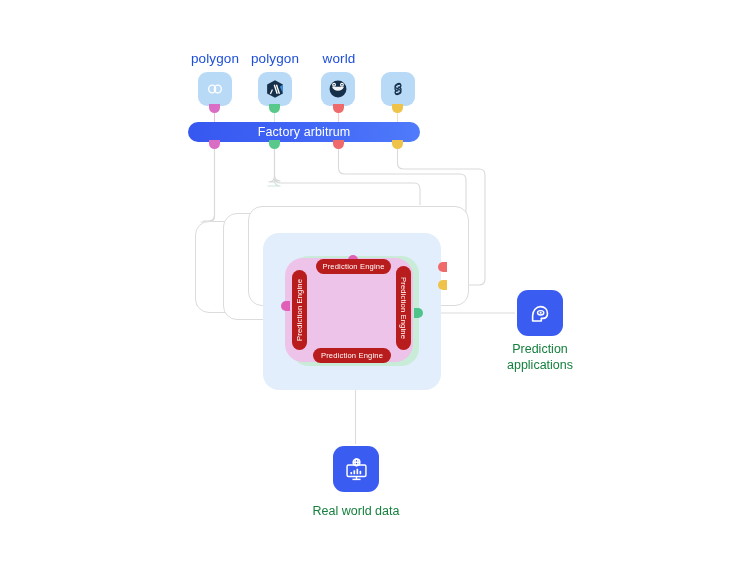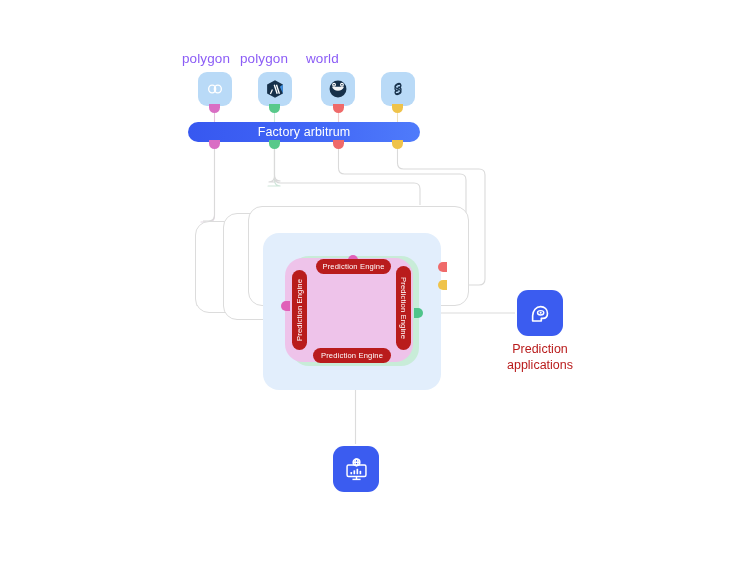--- a/index.html
+++ b/index.html
@@ -3,21 +3,21 @@
 <meta charset="utf-8">
 <style>
   html,body{margin:0;padding:0;background:#ffffff;}
   body{width:750px;height:570px;position:relative;overflow:hidden;
        font-family:"Liberation Sans","DejaVu Sans",sans-serif;
        -webkit-font-smoothing:antialiased;}
   #stage{position:absolute;left:0;top:0;width:750px;height:570px;}
 
   
   .chain-label{
-    position:absolute;text-align:left;font-size:13.5px;color:#8b5cf6;
+    position:absolute;text-align:center;font-size:13.5px;color:#1d4ed8;
     letter-spacing:.1px;white-space:nowrap;
   }
   .chain-badge{
     position:absolute;background:#1b1f36;color:#f6d45c;border-radius:999px;
     font-size:13px;padding:4px 11px 5px;white-space:nowrap;letter-spacing:.1px;
   }
 
   
   .chain-tile{
     position:absolute;width:34px;height:34px;border-radius:9px;
@@ -82,21 +82,21 @@
   }
   .pe.vert-l{writing-mode:vertical-rl;transform:rotate(180deg);}
   .pe.vert-r{writing-mode:vertical-rl;}
 
   
   .node-tile{
     position:absolute;width:46px;height:46px;border-radius:11px;
     background:#3b5cf0;display:flex;align-items:center;justify-content:center;
   }
   .node-label{
-    position:absolute;text-align:center;font-size:12.5px;color:#b91c1c;
+    position:absolute;text-align:center;font-size:12.5px;color:#15803d;
     line-height:1.28;white-space:pre-line;
   }
 
   svg.conn{position:absolute;left:0;top:0;width:750px;height:570px;
            pointer-events:none;}
 </style>
 </head>
 <body>
 
 <div id="stage">
@@ -254,14 +254,15 @@
         <ellipse cx="12" cy="5.6" rx="1.35" ry="3.0"></ellipse>
       </g>
       <g fill="#ffffff">
         <rect x="6.6" y="14.2" width="1.5" height="2.1" rx="0.5"></rect>
         <rect x="9.3" y="12.6" width="1.5" height="3.7" rx="0.5"></rect>
         <rect x="12.0" y="11.4" width="1.5" height="4.9" rx="0.5"></rect>
         <rect x="14.7" y="13.2" width="1.5" height="3.1" rx="0.5"></rect>
       </g>
     </svg>
   </div>
+  <div class="node-label" style="left:300px;top:503px;width:112px;">Real world data</div>
 
 </div>
 
 </body></html>

